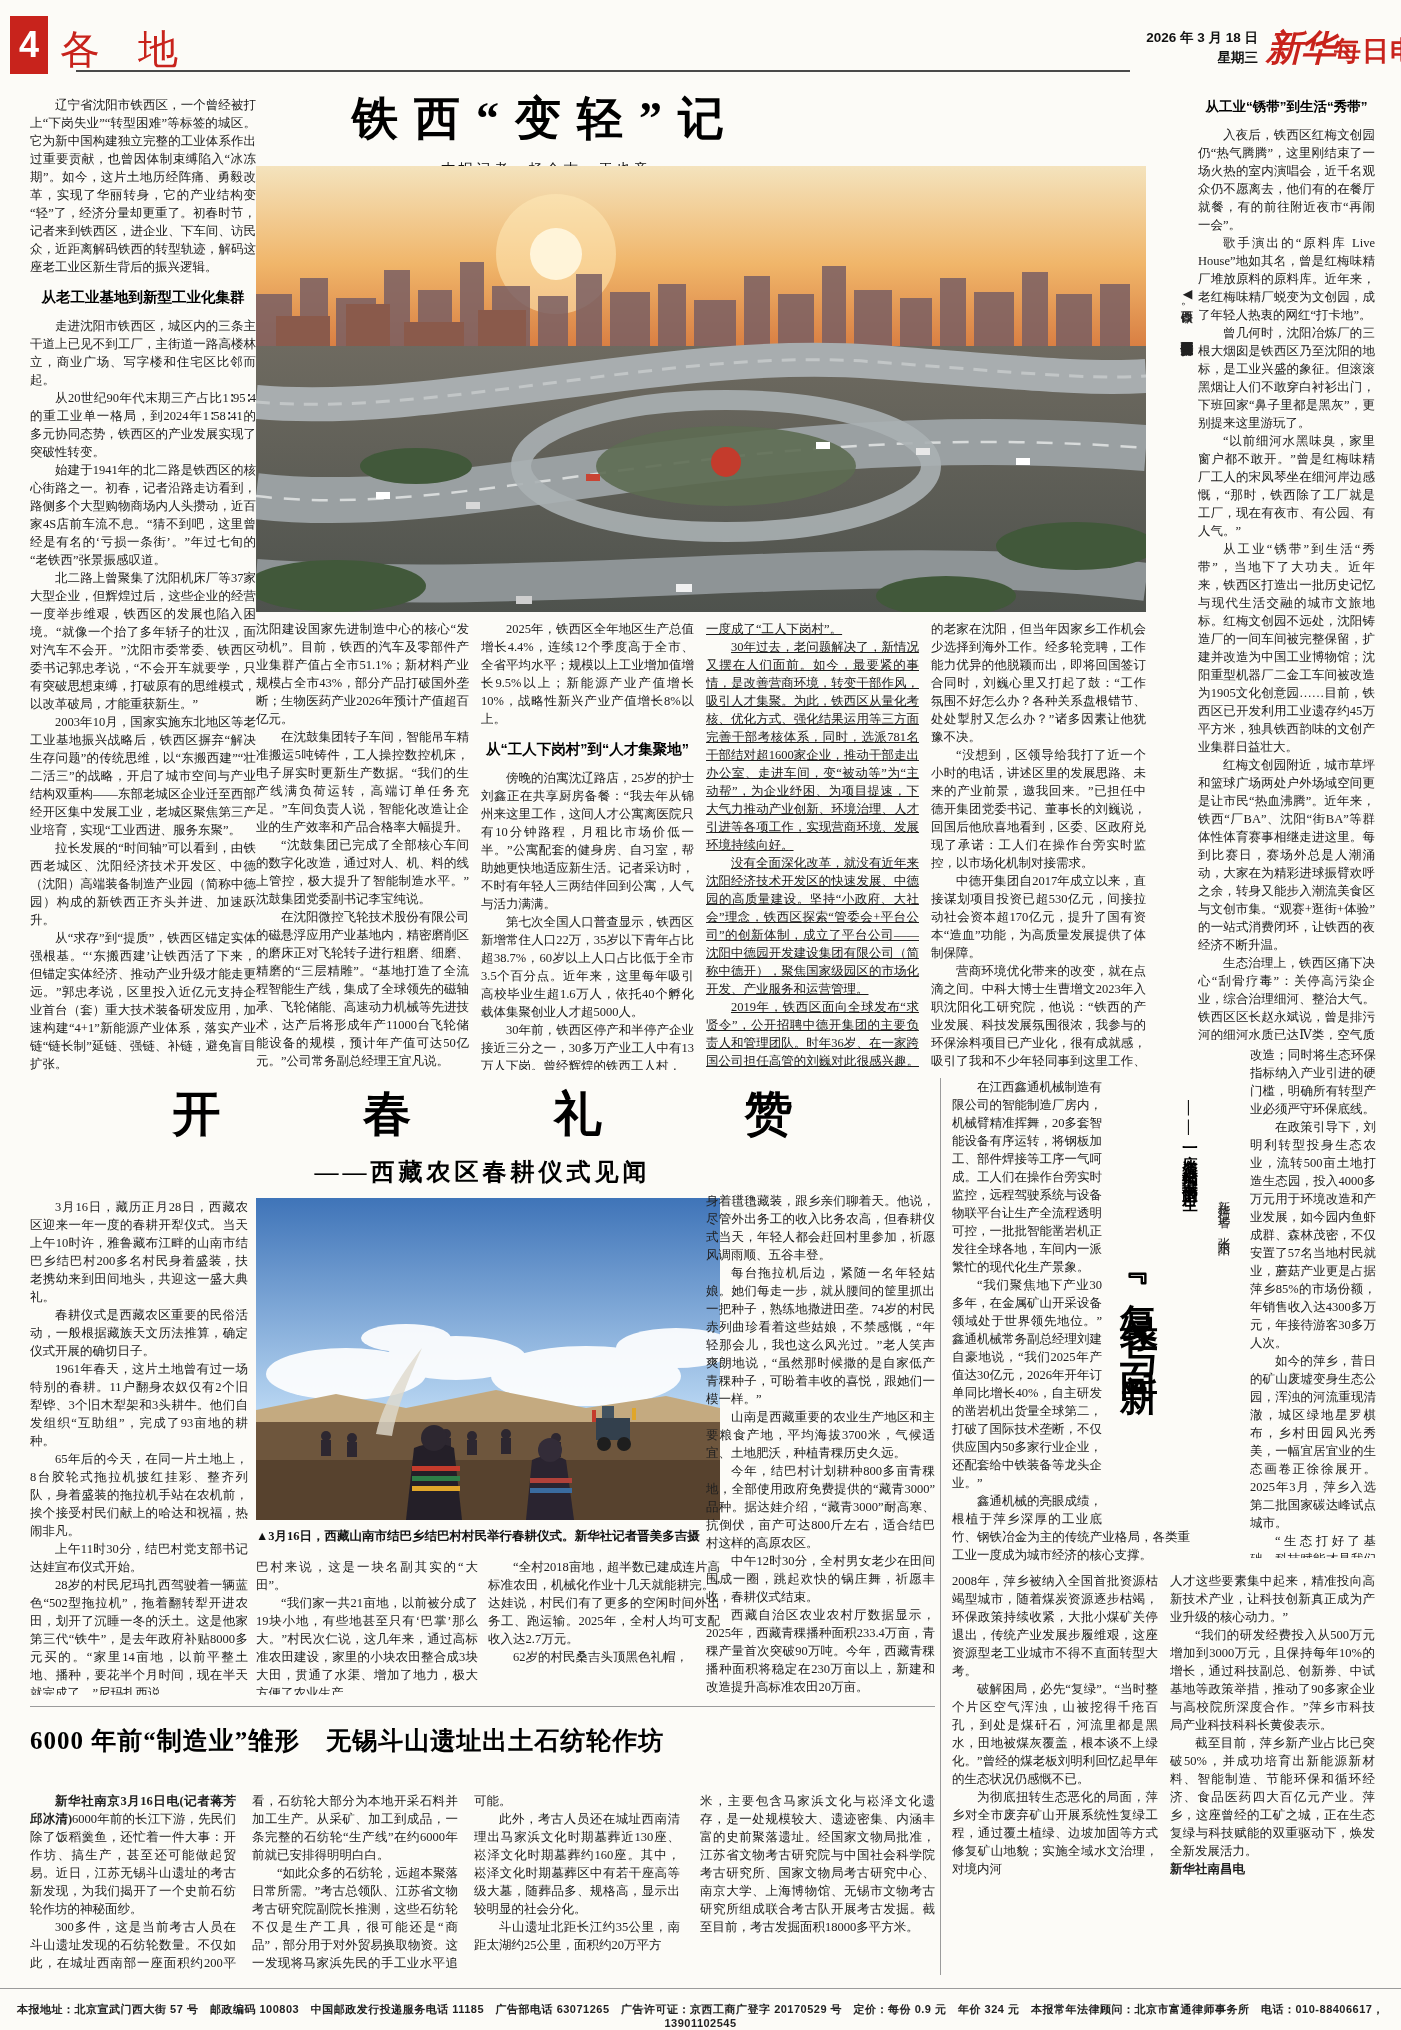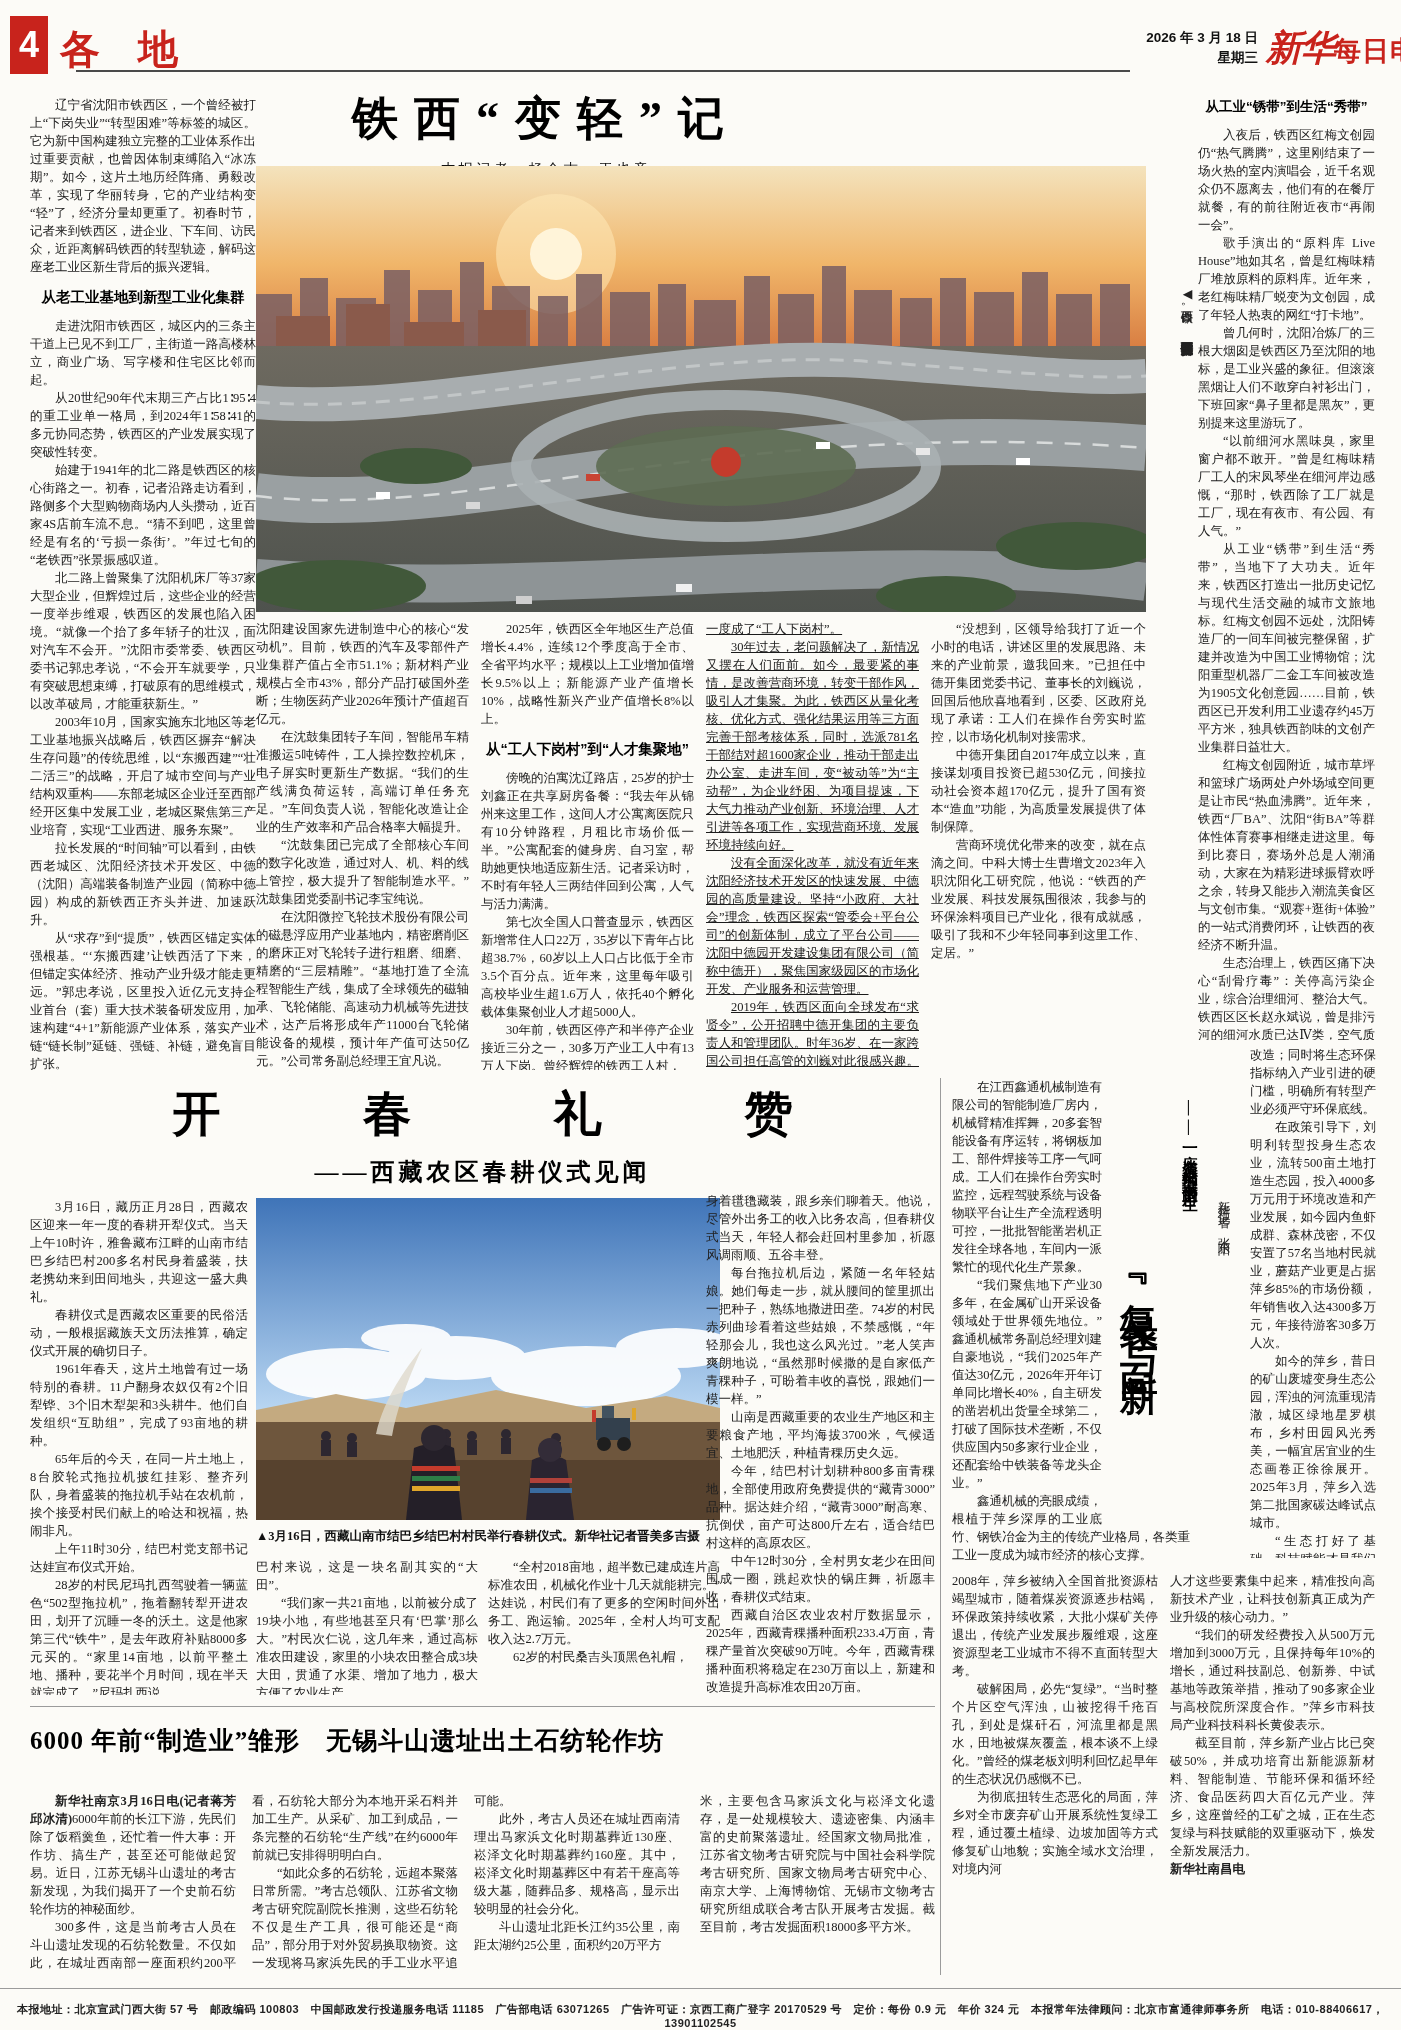--- a/index.html
+++ b/index.html
@@ -9,21 +9,21 @@
   .col{overflow:hidden;}
   .col p{margin:0;font-size:12.5px;line-height:1.44;text-align:justify;text-indent:2em;
          font-family:"Liberation Serif","DejaVu Serif",serif;color:#202020;}
   .col p.cont{text-indent:0;}
   .subhead{font-family:"Liberation Sans","DejaVu Sans",sans-serif;font-weight:800;
            font-size:14.5px;text-align:center;margin:12px 0 10px;white-space:nowrap;overflow:hidden;color:#000;}
   .subhead.first{margin-top:2px;}
   
   .pagebox{background:#c8231c;color:#fff;width:38px;height:58px;display:flex;align-items:center;
            justify-content:center;font-family:"Liberation Sans",sans-serif;font-weight:bold;font-size:36px;}
-  .sectionname{color:#c8231c;font-weight:700;font-size:40px;letter-spacing:14px;
+  .sectionname{color:#c8231c;font-weight:400;font-size:40px;letter-spacing:14px;
                font-family:"Liberation Serif",serif;}
   .hrule{background:#4a4a4a;height:2px;}
   .thinrule{background:#9b9b9b;height:1px;}
   .vrule{background:#9b9b9b;width:1px;}
   .dateblock{font-family:"Liberation Sans","DejaVu Sans",sans-serif;font-weight:700;font-size:13.5px;
              text-align:right;line-height:1.5;color:#111;}
   .masthead{color:#c8231c;white-space:nowrap;}
   .mh-script{font-family:"Liberation Serif",serif;font-style:italic;font-weight:bold;font-size:36px;letter-spacing:-2px;}
   .mh-rest{font-family:"Liberation Sans",sans-serif;font-weight:900;font-size:27px;letter-spacing:1px;}
   
@@ -191,20 +191,21 @@
   </div>
   <div class="abs col" style="left:706px;top:620px;width:213px;height:450px;text-decoration:underline;">
     <p class="cont">一度成了“工人下岗村”。</p>
     <div>
         <p>30年过去，老问题解决了，新情况又摆在人们面前。如今，最要紧的事情，是改善营商环境，转变干部作风，吸引人才集聚。为此，铁西区从量化考核、优化方式、强化结果运用等三方面完善干部考核体系，同时，选派781名干部结对超1600家企业，推动干部走出办公室、走进车间，变“被动等”为“主动帮”，为企业纾困、为项目提速，下大气力推动产业创新、环境治理、人才引进等各项工作，实现营商环境、发展环境持续向好。</p>
         <p>没有全面深化改革，就没有近年来沈阳经济技术开发区的快速发展、中德园的高质量建设。坚持“小政府、大社会”理念，铁西区探索“管委会+平台公司”的创新体制，成立了平台公司——沈阳中德园开发建设集团有限公司（简称中德开），聚焦国家级园区的市场化开发、产业服务和运营管理。</p>
         <p>2019年，铁西区面向全球发布“求贤令”，公开招聘中德开集团的主要负责人和管理团队。时年36岁、在一家跨国公司担任高管的刘巍对此很感兴趣。他</p>
       </div>
   </div>
   <div class="abs col" style="left:931px;top:620px;width:215px;height:450px;">
+    <p class="cont">的老家在沈阳，但当年因家乡工作机会少选择到海外工作。经多轮竞聘，工作能力优异的他脱颖而出，即将回国签订合同时，刘巍心里又打起了鼓：“工作氛围不好怎么办？各种关系盘根错节、处处掣肘又怎么办？”诸多因素让他犹豫不决。</p>
     <div>
         <p>“没想到，区领导给我打了近一个小时的电话，讲述区里的发展思路、未来的产业前景，邀我回来。”已担任中德开集团党委书记、董事长的刘巍说，回国后他欣喜地看到，区委、区政府兑现了承诺：工人们在操作台旁实时监控，以市场化机制对接需求。</p>
         <p>中德开集团自2017年成立以来，直接谋划项目投资已超530亿元，间接拉动社会资本超170亿元，提升了国有资本“造血”功能，为高质量发展提供了体制保障。</p>
         <p>营商环境优化带来的改变，就在点滴之间。中科大博士生曹增文2023年入职沈阳化工研究院，他说：“铁西的产业发展、科技发展氛围很浓，我参与的环保涂料项目已产业化，很有成就感，吸引了我和不少年轻同事到这里工作、定居。”</p>
       </div>
   </div>
   <div class="abs col" style="left:1198px;top:96px;width:177px;height:944px;">
     <div class="subhead first" style="font-size:13.5px;">从工业“锈带”到生活“秀带”</div>
     <div>
         <p>入夜后，铁西区红梅文创园仍“热气腾腾”，这里刚结束了一场火热的室内演唱会，近千名观众仍不愿离去，他们有的在餐厅就餐，有的前往附近夜市“再闹一会”。</p>

